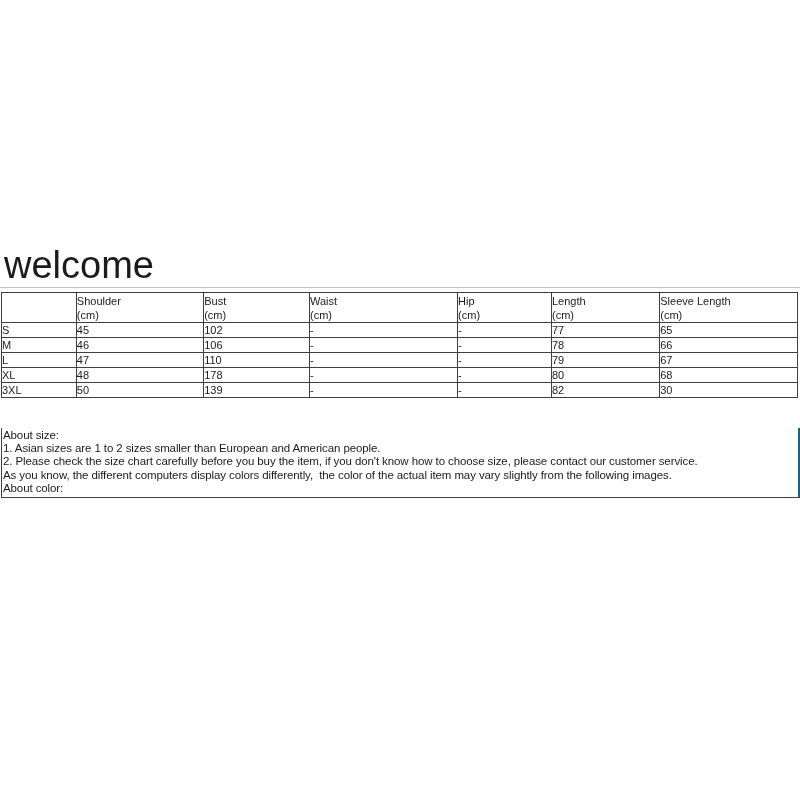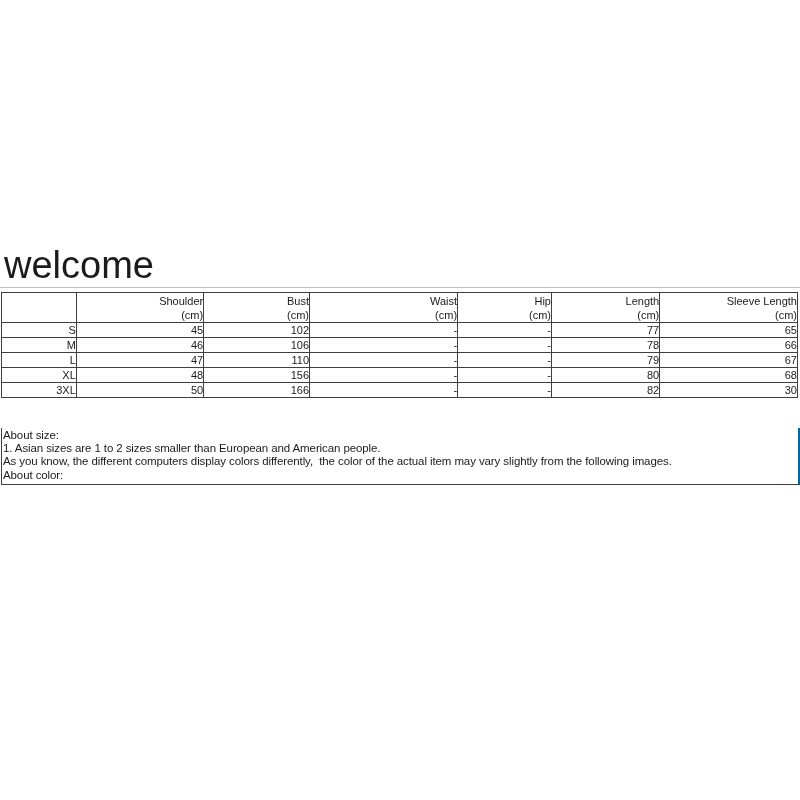--- a/index.html
+++ b/index.html
@@ -44,21 +44,21 @@
     left: 1px;
     width: 797px;
     border-collapse: collapse;
     table-layout: fixed;
     font-size: 11px;
     color: #1b1b1b;
   }
   table.size-chart th,
   table.size-chart td {
     border: 1px solid #3f3f3f;
-    text-align: right;
+    text-align: left;
     vertical-align: middle;
     padding: 0;
     font-weight: 400;
     overflow: hidden;
     white-space: nowrap;
   }
   table.size-chart th {
     height: 29px;
     line-height: 14px;
   }
@@ -169,38 +169,39 @@
           <td>47</td>
           <td>110</td>
           <td>-</td>
           <td>-</td>
           <td>79</td>
           <td>67</td>
         </tr>
         <tr>
           <td>XL</td>
           <td>48</td>
-          <td>156</td>
+          <td>178</td>
           <td>-</td>
           <td>-</td>
           <td>80</td>
           <td>68</td>
         </tr>
         <tr>
           <td>3XL</td>
           <td>50</td>
-          <td>166</td>
+          <td>139</td>
           <td>-</td>
           <td>-</td>
           <td>82</td>
           <td>30</td>
         </tr>
       </tbody>
   </table>
 
   <div class="notes-box">
       <div class="note-line">About size:</div>
       <div class="note-line">1. Asian sizes are 1 to 2 sizes smaller than European and American people.</div>
+      <div class="note-line">2. Please check the size chart carefully before you buy the item, if you don't know how to choose size, please contact our customer service.</div>
       <div class="note-line">As you know, the different computers display colors differently,  the color of the actual item may vary slightly from the following images.</div>
       <div class="note-line">About color:</div>
     </div>
 
 </div>
 
 </body></html>

